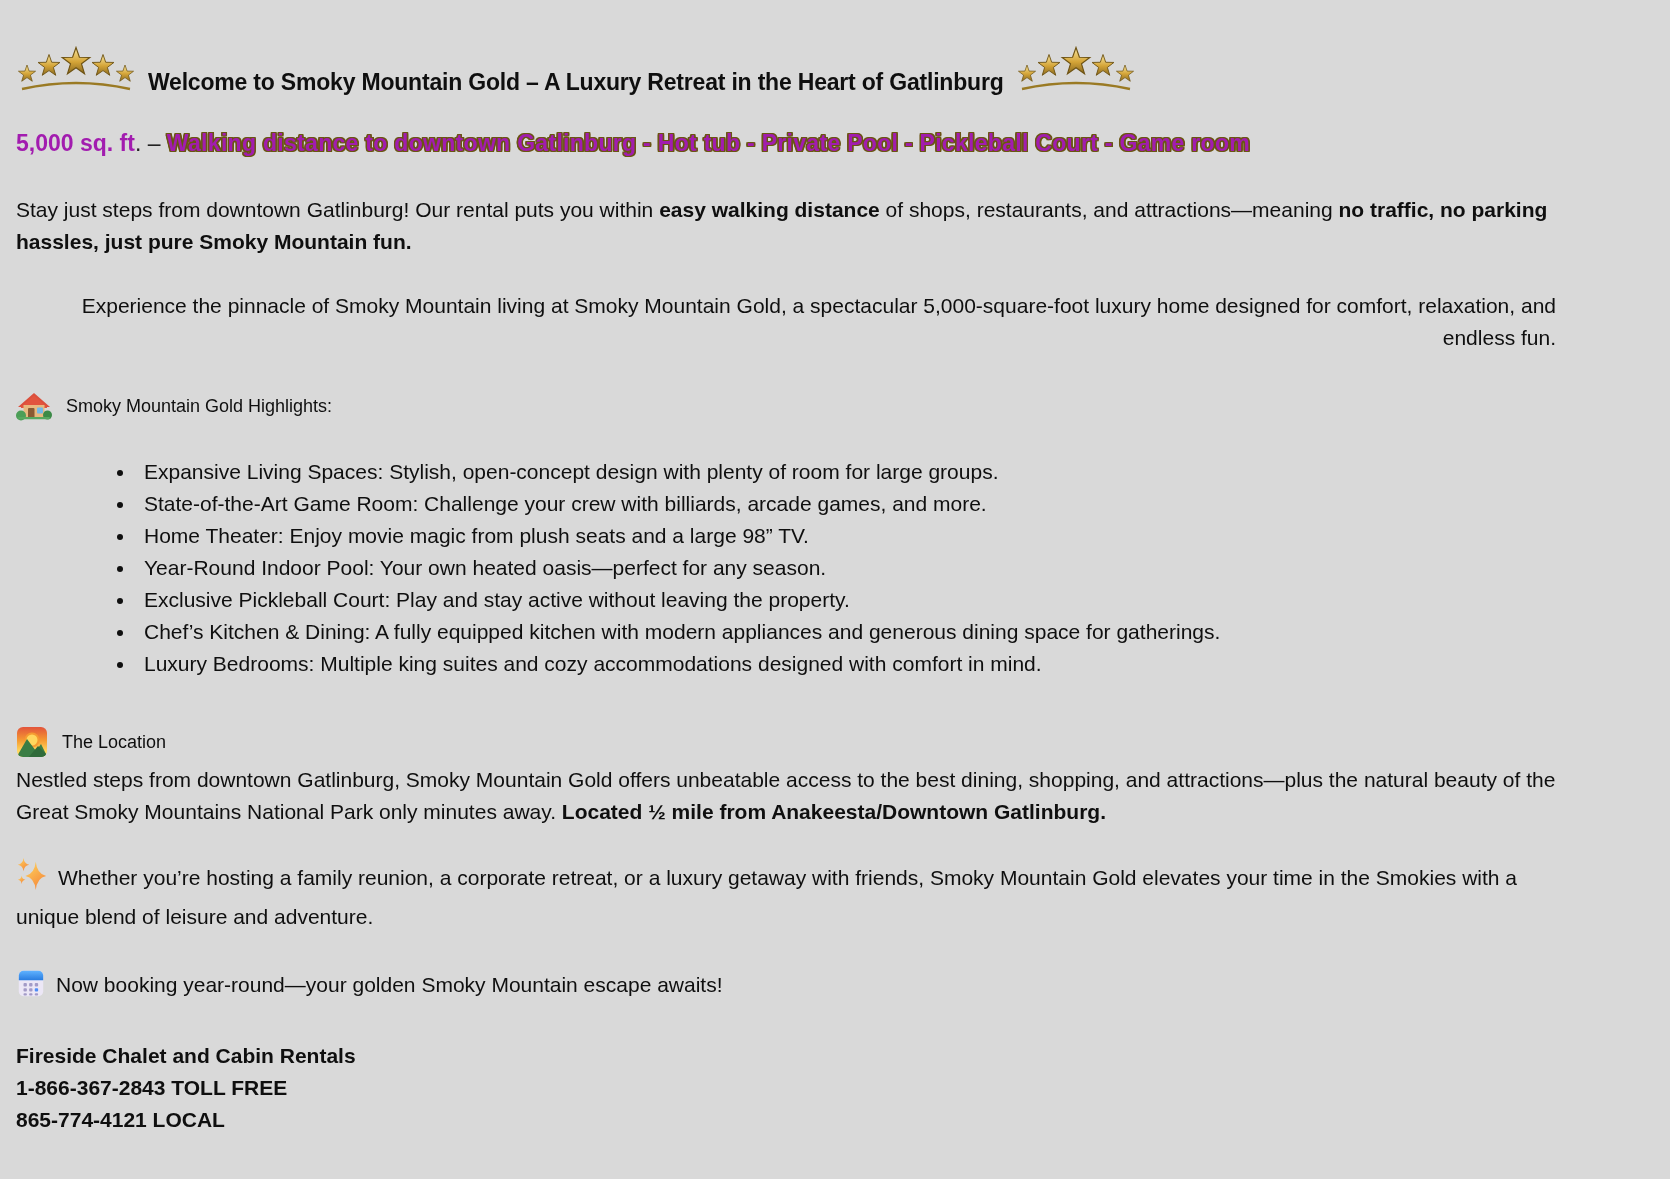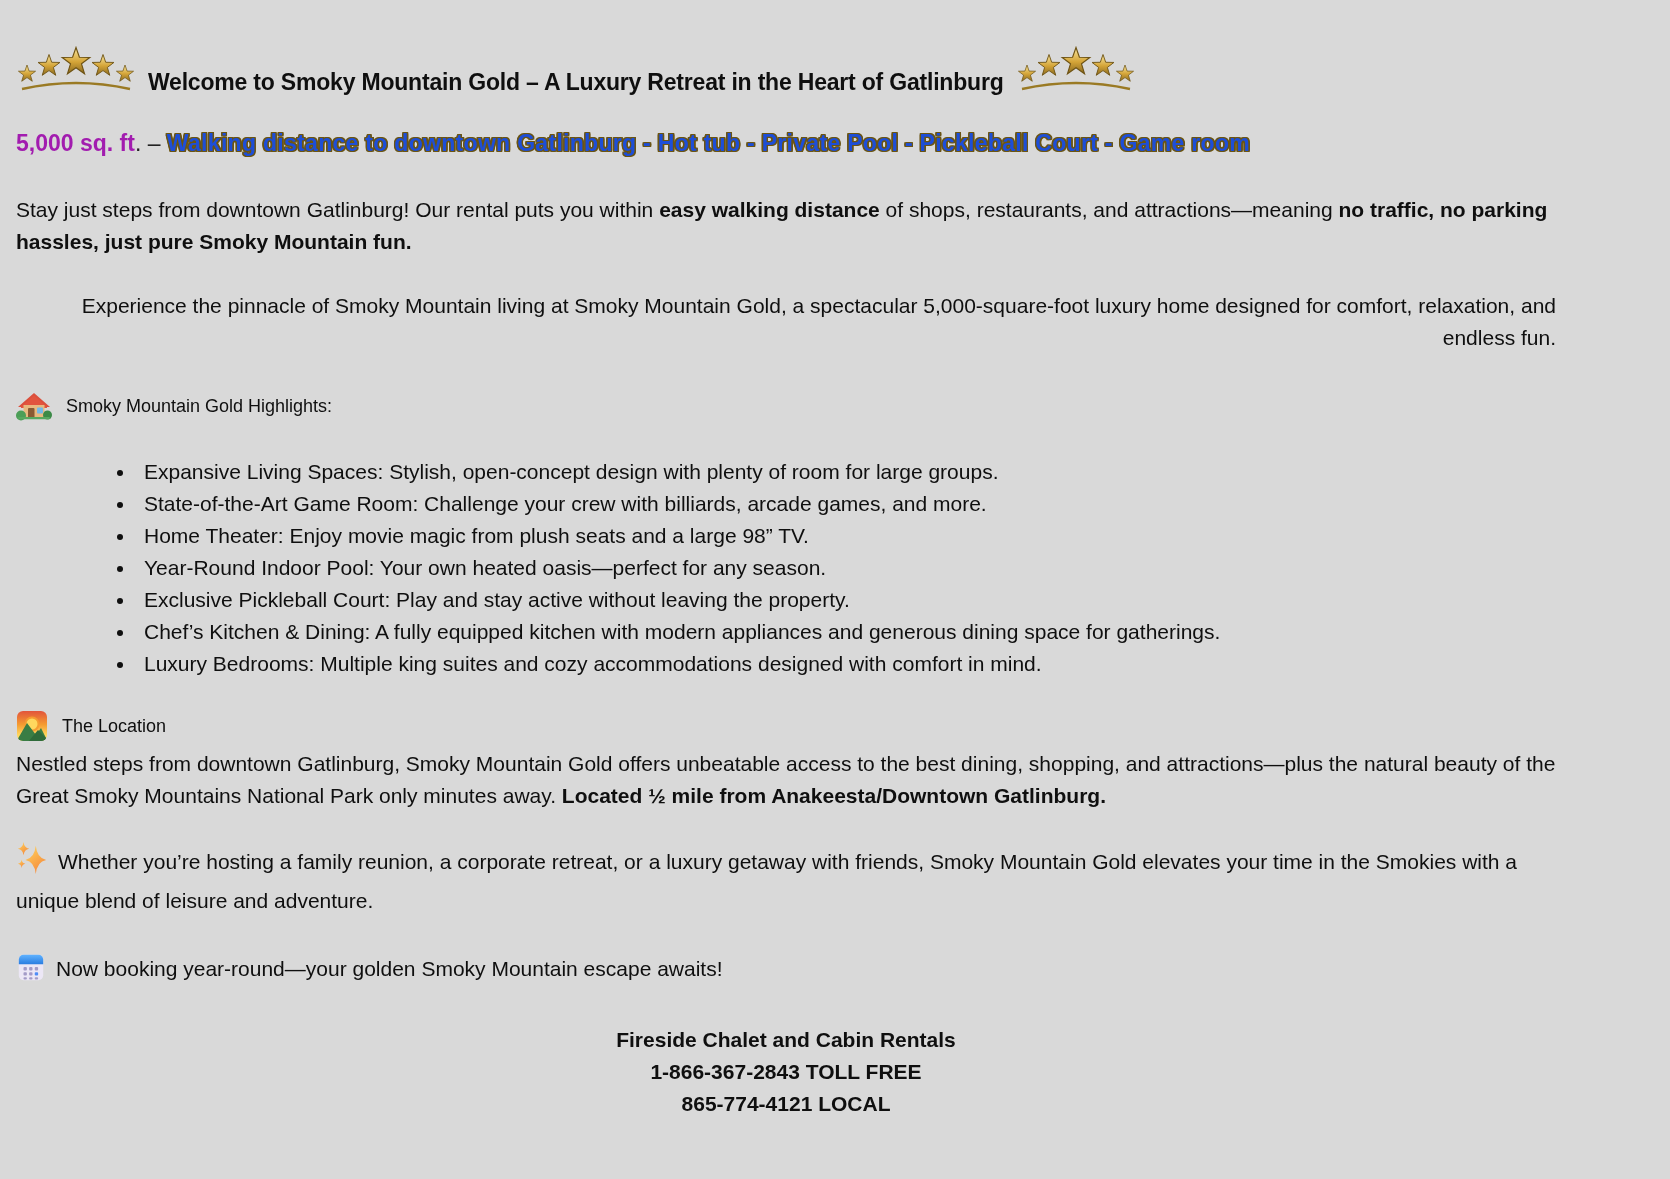--- a/index.html
+++ b/index.html
@@ -25,21 +25,21 @@
   }
   .stars{flex:0 0 auto;}
   
   .subtitle{
     margin-top:30px;font-size:23px;line-height:34px;white-space:nowrap;
   }
   .subtitle .sqft{font-weight:bold;color:#a21caf;}
   .subtitle .sep{color:#222;}
   .gold-text{
     font-weight:bold;
-    color:#1d4ed8;
+    color:#a21caf;
     letter-spacing:0.3px;
     text-shadow:
       -1.4px -1.4px 0 #6b5513, 1.4px -1.4px 0 #6b5513,
       -1.4px 1.4px 0 #6b5513, 1.4px 1.4px 0 #6b5513,
       0 -1.4px 0 #6b5513, 0 1.4px 0 #6b5513,
       -1.4px 0 0 #6b5513, 1.4px 0 0 #6b5513;
   }
   
   p{margin:0;font-size:21px;line-height:32px;}
   .p-intro{margin-top:34px;}
@@ -53,31 +53,31 @@
   .section-header .emoji-icon{flex:0 0 auto;display:inline-flex;}
   
   ul.highlight-list{
     margin:34px 0 0 0;padding-left:120px;
   }
   ul.highlight-list li{
     font-size:21px;line-height:32px;
     padding-left:8px;
   }
   
-  .loc-header{margin-top:30px;}
+  .loc-header{margin-top:46px;}
   .p-location{margin-top:6px;}
   
   .p-whether{margin-top:30px;}
   .p-booking{margin-top:34px;}
   .inline-icon{
     display:inline-block;vertical-align:-7px;margin-right:10px;
   }
   
   .footer{
-    margin-top:32px;text-align:center;font-weight:bold;
+    margin-top:32px;font-weight:bold;
     font-size:21px;line-height:32px;
   }
 </style>
 </head>
 <body>
 
 <div class="content">
 
   <div class="header-row">
     <svg class="stars" width="120" height="50" viewBox="0 0 120 50">

